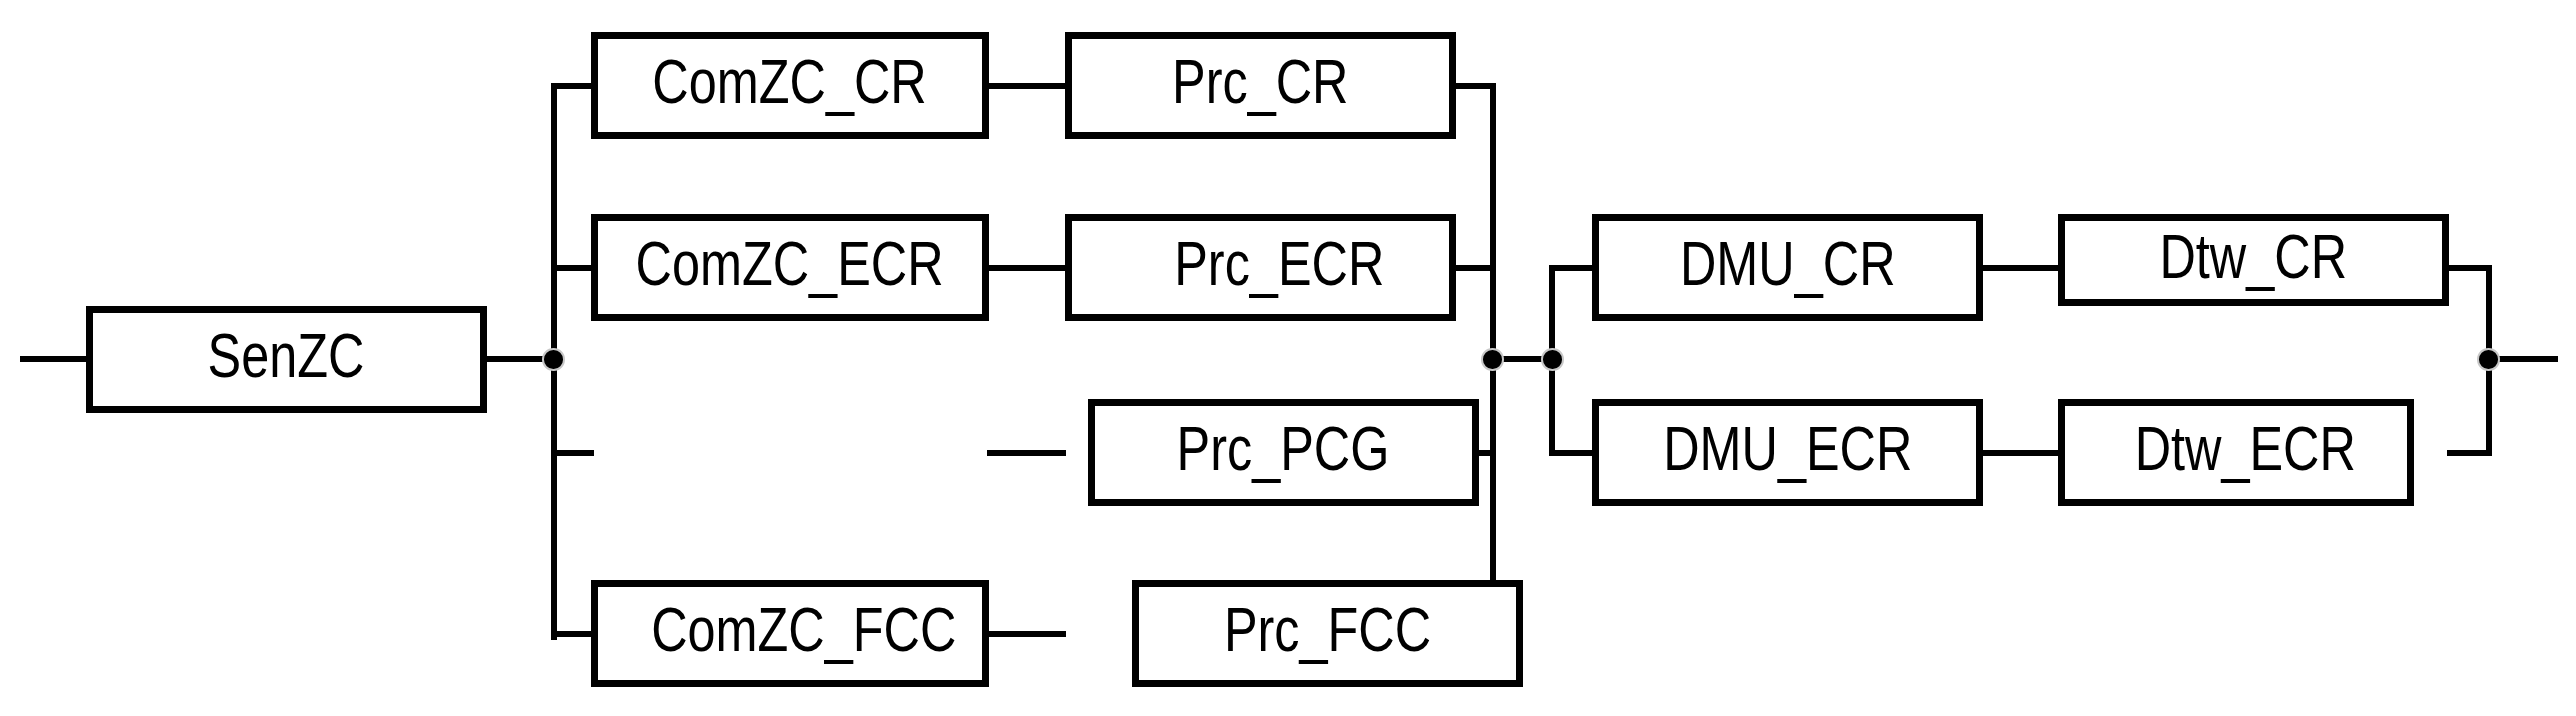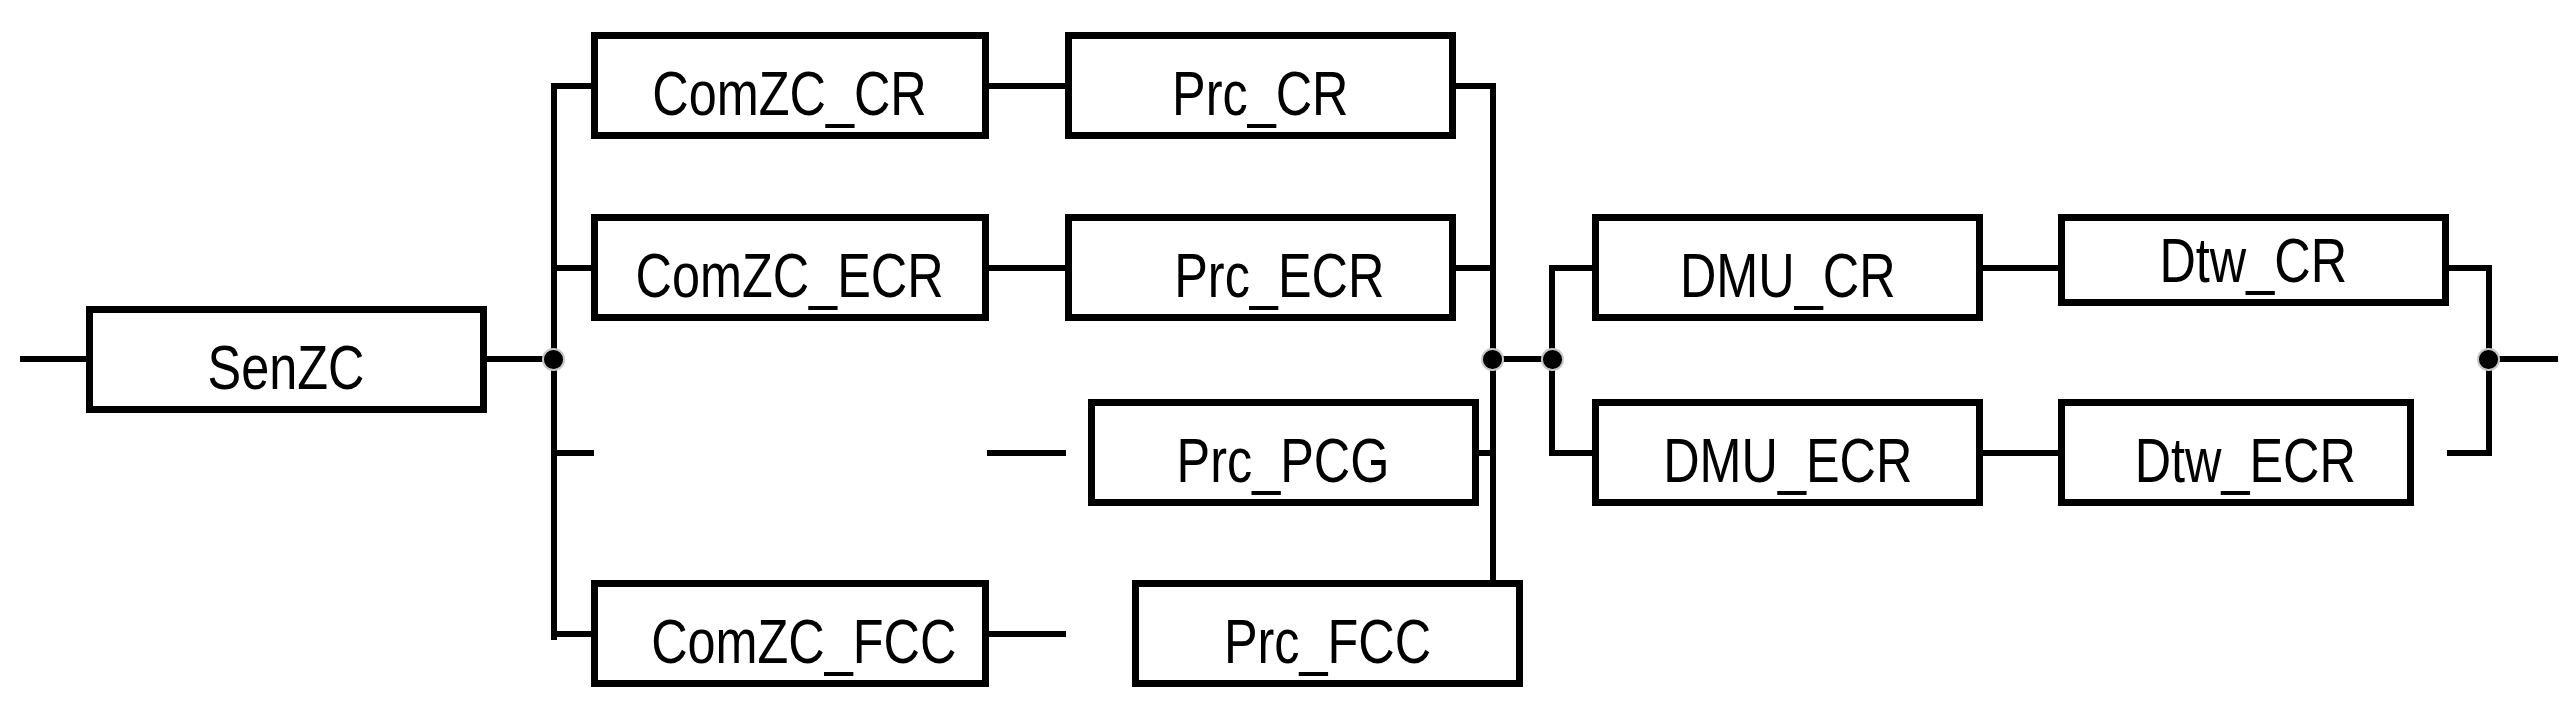--- a/index.html
+++ b/index.html
@@ -15,21 +15,21 @@
     overflow: hidden;
     font-family: "Liberation Sans", "DejaVu Sans", sans-serif;
   }
   
   .box {
     position: absolute;
     box-sizing: border-box;
     border: 7.2px solid #000000;
     background: #ffffff;
     display: flex;
-    align-items: flex-end;
+    align-items: center;
     justify-content: center;
     z-index: 2;
   }
   .box .lbl {
     display: inline-block;
     font-size: 63px;
     line-height: 1;
     color: #000000;
     white-space: nowrap;
     transform: scaleX(0.80);   

